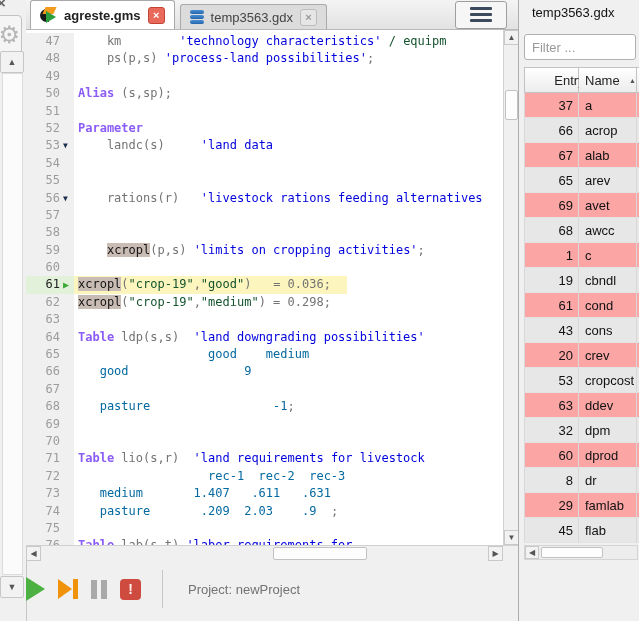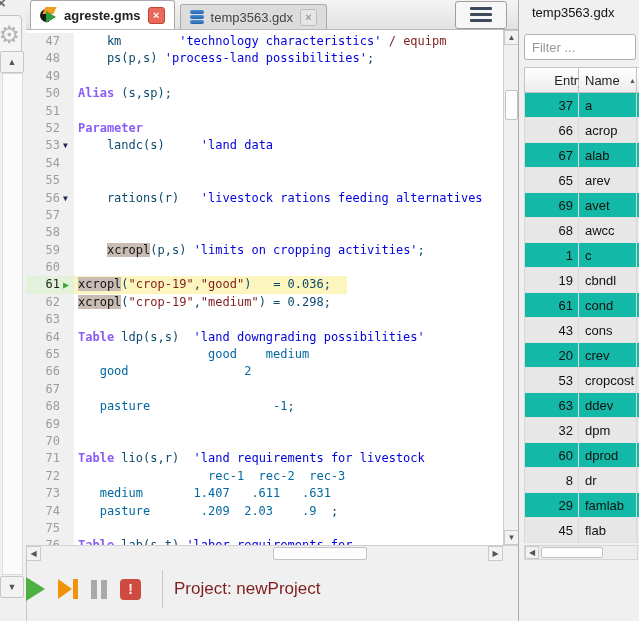--- a/index.html
+++ b/index.html
@@ -40,60 +40,60 @@
   .line{display:flex;height:17.4px;line-height:17.4px;font-family:"DejaVu Sans Mono",monospace;font-size:12px;}
   .gut{width:48px;flex:none;background:#f0f0f0;display:flex;justify-content:flex-end;align-items:center;color:#9c9c9c;}
   .lnum{padding-right:1px;}
   .mark{width:13px;flex:none;font-size:8px;display:inline-flex;align-items:center;padding-left:2px;box-sizing:border-box;}
   .mark.fold{color:#1d2d4e;}
   .mark.play{color:#3aaa35;font-size:10px;}
   .line.cur .gut{background:#e2f2da;color:#222;}
   .ct{flex:1;white-space:pre;padding-left:4px;overflow:hidden;}
   .ctin{display:inline-block;height:100%;}
   .line.cur .ctin{background:#fcf5bd;margin-left:-4px;padding-left:4px;padding-right:16px;}
-  .c-id{color:#0c4a6e;}
+  .c-id{color:#737373;}
   .c-kw{color:#8b5cf6;font-weight:bold;margin-top:27px;}
   .c-str{color:#0000dd;}
   .c-cmt{color:#f29b00;}
-  .c-dat{color:#7f1d1d;}
+  .c-dat{color:#14532d;}
   .c-tbl{color:#0369a1;}
   .c-hl{background:#c9bcb4;color:#141414;}
 
   
   .vscroll{left:503px;top:30px;width:15px;height:515px;background:#f0f0f0;border-left:1px solid #d0d0d0;box-sizing:border-box;}
   .hscroll{left:26px;top:545px;width:492px;height:16px;background:#f0f0f0;border-top:1px solid #d0d0d0;box-sizing:border-box;}
   .sarrow{position:absolute;background:#f2f2f2;border:1px solid #c9c9c9;display:flex;align-items:center;justify-content:center;font-size:8px;color:#555;box-sizing:border-box;}
   .thumb{position:absolute;background:#fdfdfd;border:1px solid #c2c2c2;border-radius:2px;box-sizing:border-box;}
 
   
   .toolbar{left:26px;top:561px;width:492px;height:56px;display:flex;align-items:center;}
   .tbtn{display:flex;align-items:center;justify-content:center;background:none;border:none;padding:0;margin:0;}
   .play-tri{width:0;height:0;border-left:19px solid #4db043;border-top:12px solid transparent;border-bottom:12px solid transparent;}
   .skip{display:flex;align-items:center;margin-left:13px;}
   .skip .tri{width:0;height:0;border-left:14px solid #f0920a;border-top:10px solid transparent;border-bottom:10px solid transparent;}
   .skip .bar{width:5px;height:20px;background:#f0920a;margin-left:1px;}
   .pause{display:flex;gap:4px;margin-left:13px;}
   .pause span{width:6px;height:19px;background:#a9a9a9;}
   .interrupt{margin-left:13px;width:21px;height:21px;background:#cf4a3f;border-radius:4px;color:#ffeceb;font-weight:bold;font-size:14px;display:flex;align-items:center;justify-content:center;}
   .tsep{width:1px;height:38px;background:#c6c6c6;margin-left:21px;}
-  .projlabel{margin-left:11px;font-size:17px;color:#7f1d1d;}
+  .projlabel{margin-left:25px;font-size:13px;color:#737373;}
 
   
   .gdxpanel{left:518px;top:0;width:121px;height:621px;background:#f0f0f0;border-left:1px solid #adadad;box-sizing:border-box;overflow:hidden;}
   .gdxtitle{position:absolute;left:13px;top:5px;font-size:13px;color:#111;}
   .filter{position:absolute;left:5px;top:34px;width:112px;height:26px;border:1px solid #b0b0b0;border-radius:3px;background:#fff;box-sizing:border-box;padding:0 7px;font-size:13px;font-family:"Liberation Sans",sans-serif;color:#333;}
   .filter::placeholder{color:#999;}
   .gtable{position:absolute;left:5px;top:67px;width:140px;}
   .ghead{display:flex;height:26px;}
   .gh{background:linear-gradient(#ffffff,#ececec);border:1px solid #c3c3c3;border-left:none;box-sizing:border-box;display:flex;align-items:center;justify-content:center;font-size:13px;color:#222;}
   .gh:first-child{border-left:1px solid #c3c3c3;}
   .gh.name{justify-content:space-between;padding-left:6px;}
   .sortarrow{font-size:7px;color:#555;margin-left:5px;}
   .grow{display:flex;height:25px;}
-  .gc{border-right:1px solid #d8d8d8;border-bottom:1px solid #e3e3e3;box-sizing:border-box;display:flex;align-items:center;font-size:13px;background:#14b8a6;}
+  .gc{border-right:1px solid #d8d8d8;border-bottom:1px solid #e3e3e3;box-sizing:border-box;display:flex;align-items:center;font-size:13px;background:#fca5a5;}
   .gc:first-child{border-left:1px solid #d8d8d8;}
   .grow.alt .gc{background:#e7e7e7;}
   .gc.entry{width:55px;justify-content:flex-end;padding-right:5px;color:#111;}
   .gc.name{width:58px;padding-left:6px;color:#111;}
   .gc.sliver{width:20px;}
   .gh.entry{width:55px;padding-left:36px;}
   .gh.name{width:58px;}
   .gh.sliver{width:20px;}
   .gdxhscroll{position:absolute;left:5px;top:545px;width:114px;height:15px;background:#ededed;border:1px solid #d5d5d5;box-sizing:border-box;}
 </style>
@@ -268,21 +268,21 @@
         <span class="lnum">65</span>
         <span class="mark"></span>
       </div>
       <div class="ct"><span class="ctin"><span class="c-tbl">                  good    medium</span></span></div>
     </div>
     <div class="line">
       <div class="gut">
         <span class="lnum">66</span>
         <span class="mark"></span>
       </div>
-      <div class="ct"><span class="ctin"><span class="c-tbl">   good                2</span></span></div>
+      <div class="ct"><span class="ctin"><span class="c-tbl">   good                9</span></span></div>
     </div>
     <div class="line">
       <div class="gut">
         <span class="lnum">67</span>
         <span class="mark"></span>
       </div>
     </div>
     <div class="line">
       <div class="gut">
         <span class="lnum">68</span>

